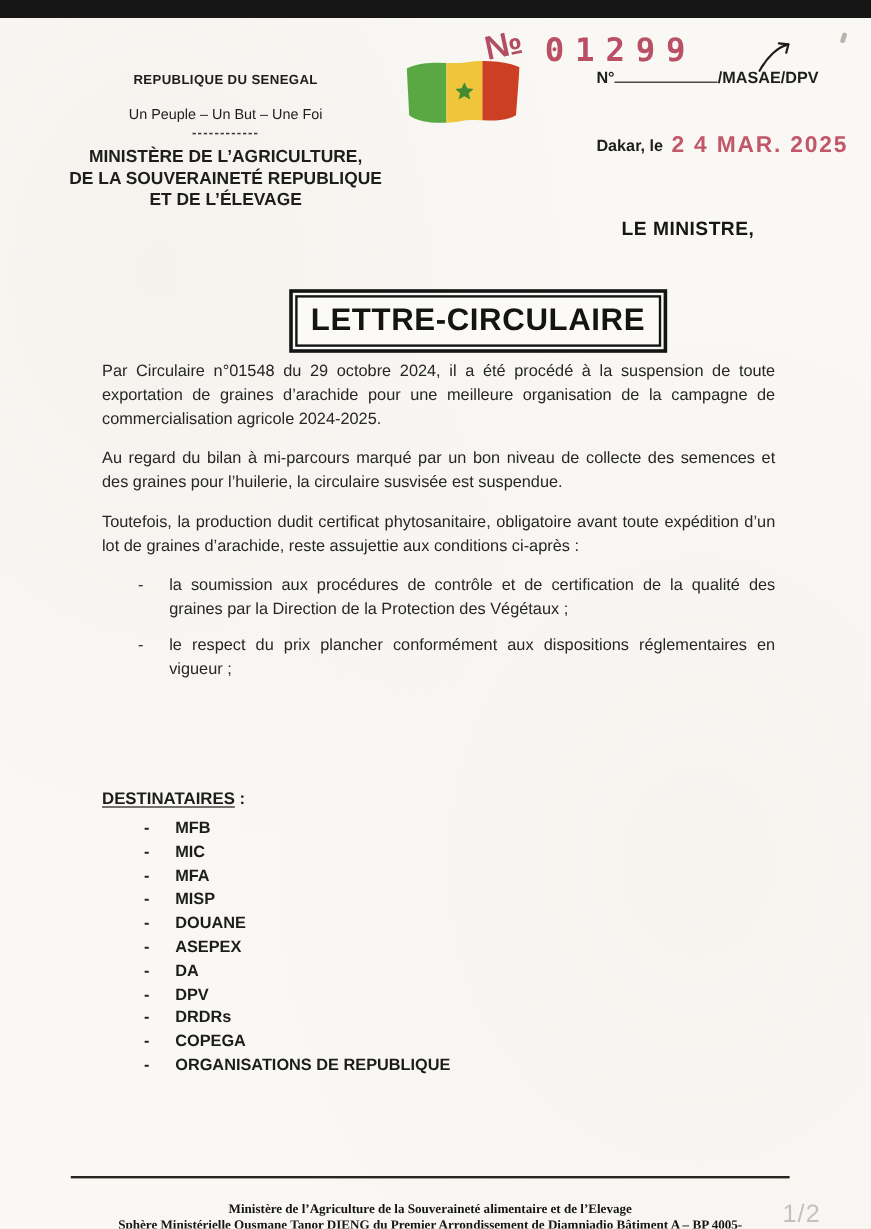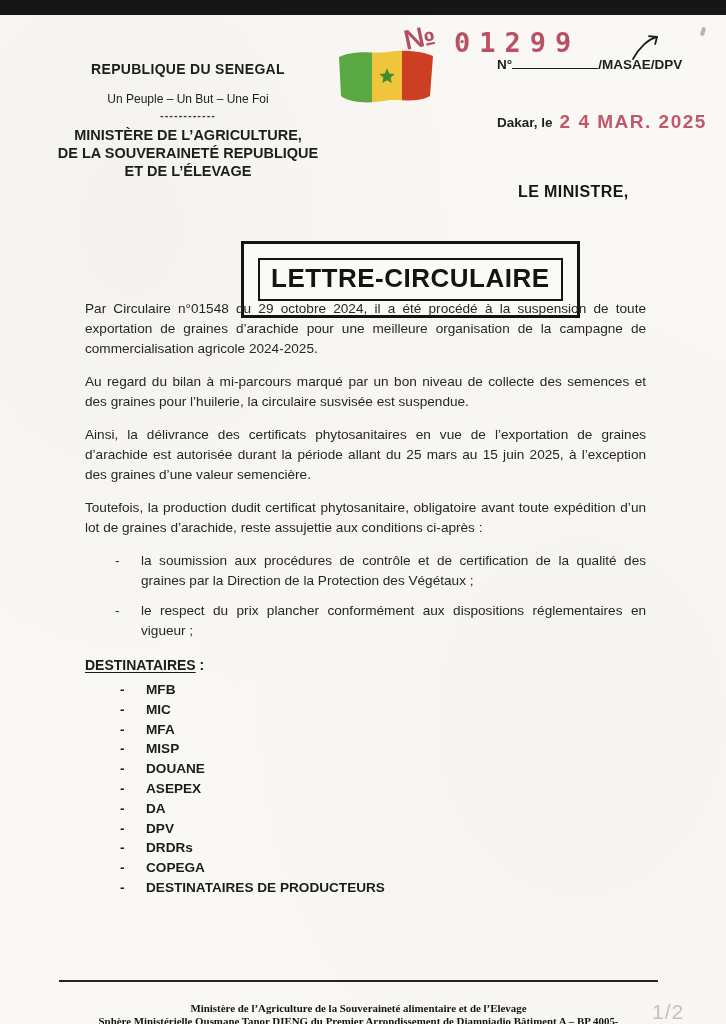--- a/index.html
+++ b/index.html
@@ -22,21 +22,21 @@
   .top-strip {
     position:absolute; top:0; left:0;
     width:726px; height:15px;
     background:#161616;
   }
   
   .letterhead {
     position:absolute; top:61px; left:38px; width:300px;
     text-align:center; color:#1d1d1d;
   }
-  .lh-republic { font-size:14px; font-weight:700; letter-spacing:0.3px; }
+  .lh-republic { font-size:11px; font-weight:700; letter-spacing:0.3px; }
   .lh-motto    { font-size:12px;   font-weight:400; margin-top:15px; }
   .lh-sep      { font-size:11px;   font-weight:700; letter-spacing:1px; margin-top:3px; color:#3a3a3a; }
   .lh-ministry { font-size:14.5px; font-weight:700; line-height:18px; margin-top:5px; }
   
   .flag { position:absolute; left:336px; top:46px; width:100px; height:62px; }
   
   .no-symbol {
     position:absolute; left:404px; top:22px;
     font-size:28px; font-weight:700; color:#b24f64;
     transform:rotate(-12deg);
@@ -72,21 +72,21 @@
     letter-spacing:1.5px; margin-left:7px;
     position:relative; top:1px;
   }
   
   .minister {
     position:absolute; left:518px; top:183px;
     font-size:16px; font-weight:700; letter-spacing:0.4px; color:#161616;
   }
   .title-box {
     position:absolute; left:241px; top:241px;
-    border:3.5px solid #141414; padding:14px; background:#fbfaf7;
+    border:3.5px solid #141414; padding:2px; background:#fbfaf7;
   }
   .title-box-inner {
     border:2px solid #141414; padding:3px 11px 5px;
     font-size:26px; font-weight:700; letter-spacing:0.5px; color:#141414;
     white-space:nowrap;
   }
   
   .body-block {
     position:absolute; left:85px; top:299px; width:561px;
     font-size:13.6px; line-height:20px; text-align:justify; color:#262626;
@@ -170,21 +170,20 @@
 
   <div class="minister">LE MINISTRE,</div>
 
   <div class="title-box">
     <div class="title-box-inner">LETTRE-CIRCULAIRE</div>
   </div>
 
   <div class="body-block">
     <p>Par Circulaire n°01548 du 29 octobre 2024, il a été procédé à la suspension de toute exportation de graines d’arachide pour une meilleure organisation de la campagne de commercialisation agricole 2024-2025.</p>
     <p>Au regard du bilan à mi-parcours marqué par un bon niveau de collecte des semences et des graines pour l’huilerie, la circulaire susvisée est suspendue.</p>
-    <p>Ainsi, la délivrance des certificats phytosanitaires en vue de l’exportation de graines d’arachide est autorisée durant la période allant du 25 mars au 15 juin 2025, à l’exception des graines d’une valeur semencière.</p>
     <p>Toutefois, la production dudit certificat phytosanitaire, obligatoire avant toute expédition d’un lot de graines d’arachide, reste assujettie aux conditions ci-après :</p>
 
     <div class="cond-row">
       <span class="cond-dash">-</span>
       <span class="cond-text">la soumission aux procédures de contrôle et de certification de la qualité des graines par la Direction de la Protection des Végétaux ;</span>
     </div>
     <div class="cond-row">
       <span class="cond-dash">-</span>
       <span class="cond-text">le respect du prix plancher conformément aux dispositions réglementaires en vigueur ;</span>
     </div>
@@ -230,21 +229,21 @@
       <div class="dest-item">
           <span class="dest-dash">-</span>
           <span>DRDRs</span>
         </div>
       <div class="dest-item">
           <span class="dest-dash">-</span>
           <span>COPEGA</span>
         </div>
       <div class="dest-item">
           <span class="dest-dash">-</span>
-          <span>DESTINATAIRES DE PRODUCTEURS</span>
+          <span>ORGANISATIONS DE REPUBLIQUE</span>
         </div>
     </div>
   </div>
 
   <div class="footer">
     <div>Ministère de l’Agriculture de la Souveraineté alimentaire et de l’Elevage</div>
     <div>Sphère Ministérielle Ousmane Tanor DIENG du Premier Arrondissement de Diamniadio Bâtiment A – BP 4005-</div>
     <div>
       <span>Tél : 33 859 65 99 E-mail : </span><span class="email">min.agri@agriculture.toute.s</span>
     </div>

